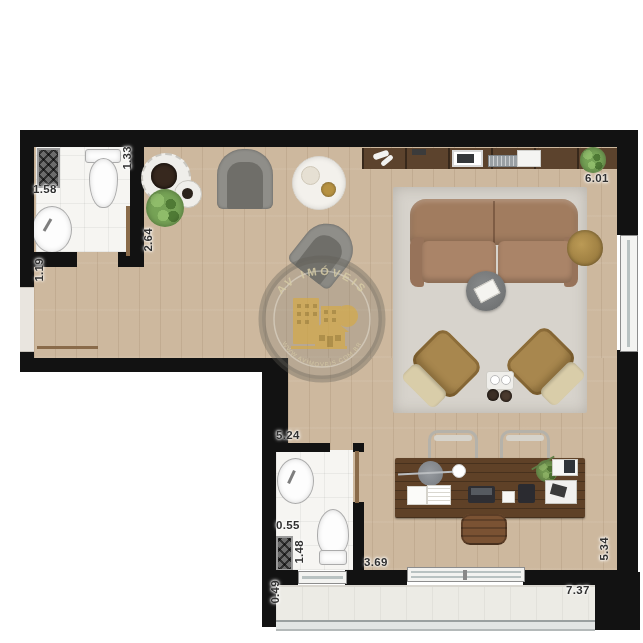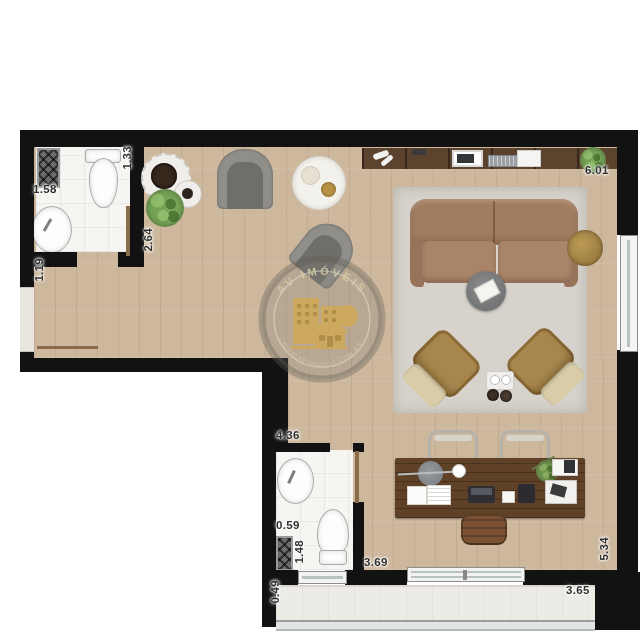--- a/index.html
+++ b/index.html
@@ -223,22 +223,22 @@
     </text>
     <text font-family="Liberation Sans, sans-serif" font-size="6" fill="#d6cba6" fill-opacity="0.8" letter-spacing="1">
       <textPath href="#arcBottom" startOffset="50%" text-anchor="middle">WWW.AVIMOVEIS.COM.BR</textPath>
     </text>
   </svg>
 
   <div class="dim" style="left:33px;top:183px;">1.58</div>
   <div class="dim v" style="left:121px;top:146px;">1.33</div>
   <div class="dim v" style="left:33px;top:258px;">1.19</div>
   <div class="dim v" style="left:142px;top:228px;">2.64</div>
-  <div class="dim" style="left:585px;top:164px;">6.01</div>
-  <div class="dim" style="left:276px;top:429px;">4.36</div>
-  <div class="dim" style="left:276px;top:519px;">0.59</div>
+  <div class="dim" style="left:585px;top:172px;">6.01</div>
+  <div class="dim" style="left:276px;top:429px;">5.24</div>
+  <div class="dim" style="left:276px;top:519px;">0.55</div>
   <div class="dim v" style="left:293px;top:540px;">1.48</div>
   <div class="dim" style="left:364px;top:556px;">3.69</div>
   <div class="dim v" style="left:269px;top:580px;">0.49</div>
-  <div class="dim" style="left:566px;top:584px;">3.65</div>
+  <div class="dim" style="left:566px;top:584px;">7.37</div>
   <div class="dim v" style="left:598px;top:537px;">5.34</div>
 
 </div>
 
 </body></html>

